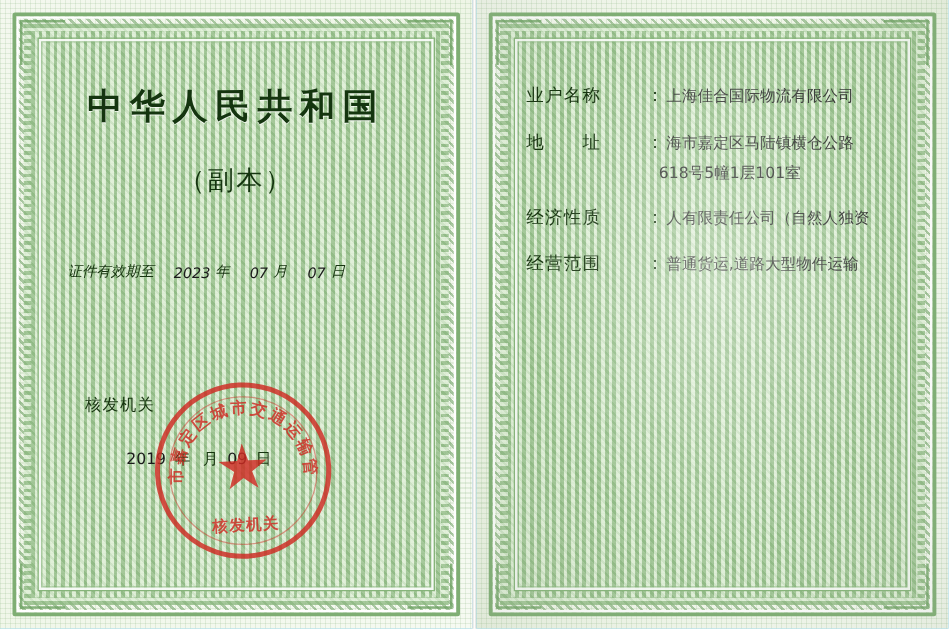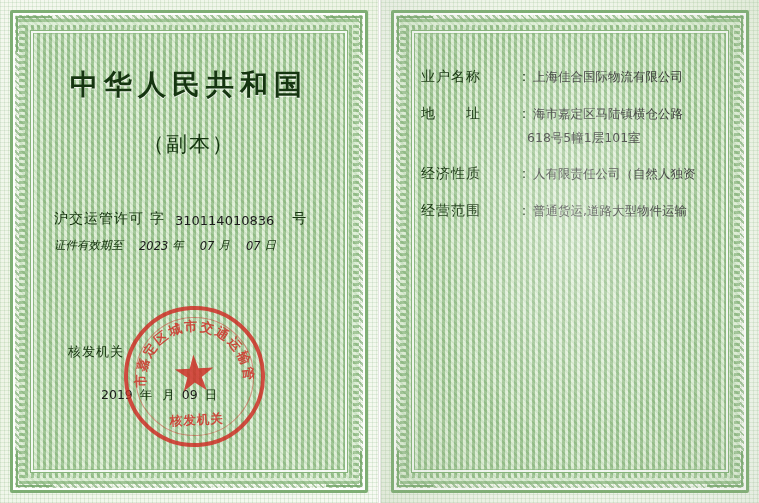--- a/index.html
+++ b/index.html
@@ -261,26 +261,20 @@
     <div class="corner tl"></div>
     <div class="corner tr"></div>
     <div class="corner bl"></div>
     <div class="corner br"></div>
 
     <div class="content-left">
       <div class="title-country">中华人民共和国</div>
       <div class="title-sub">（副本）</div>
 
       <div class="fields">
-        <div class="field-row lic-row">
-          <span class="lbl">沪交运管许可</span>
-          <span class="lbl" style="padding:0 6px;">字</span>
-          <span class="val">310114010836</span>
-          <span class="lbl" style="padding-left:14px;">号</span>
-        </div>
         <div class="field-row valid-row">
           <span class="lbl">证件有效期至</span>
           <span class="val">2023</span>
           <span class="lbl">年</span>
           <span class="val">07</span>
           <span class="lbl">月</span>
           <span class="val">07</span>
           <span class="lbl">日</span>
         </div>
       </div>

